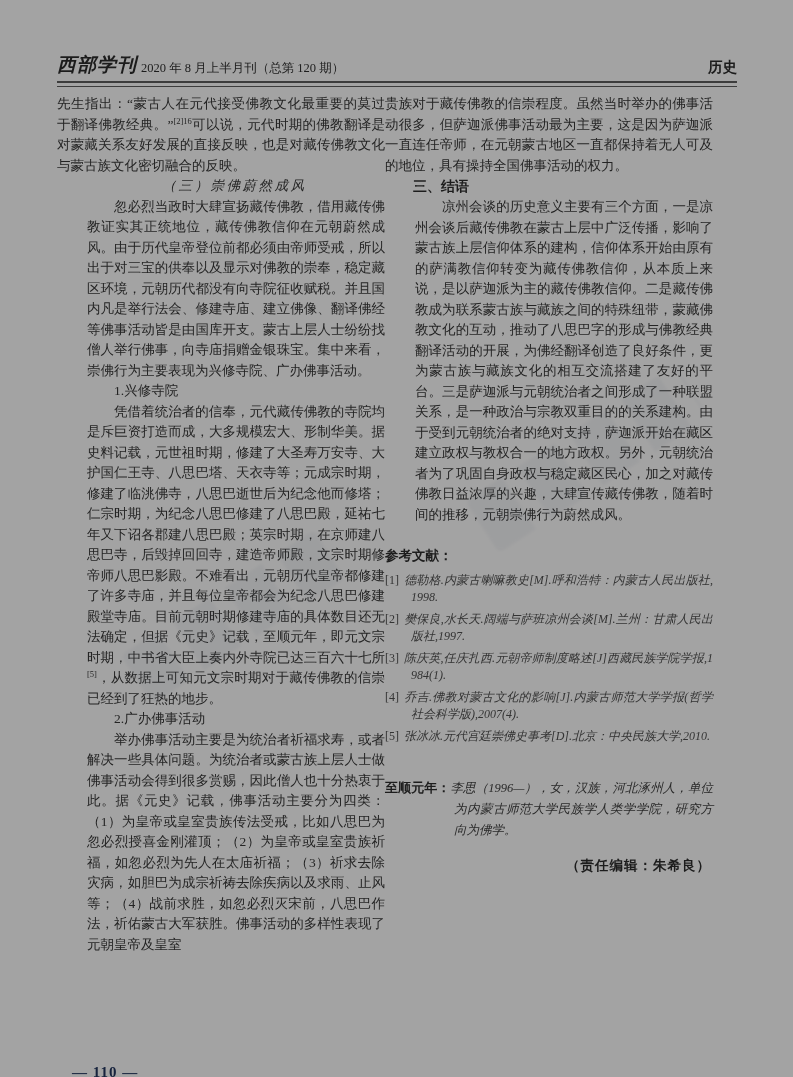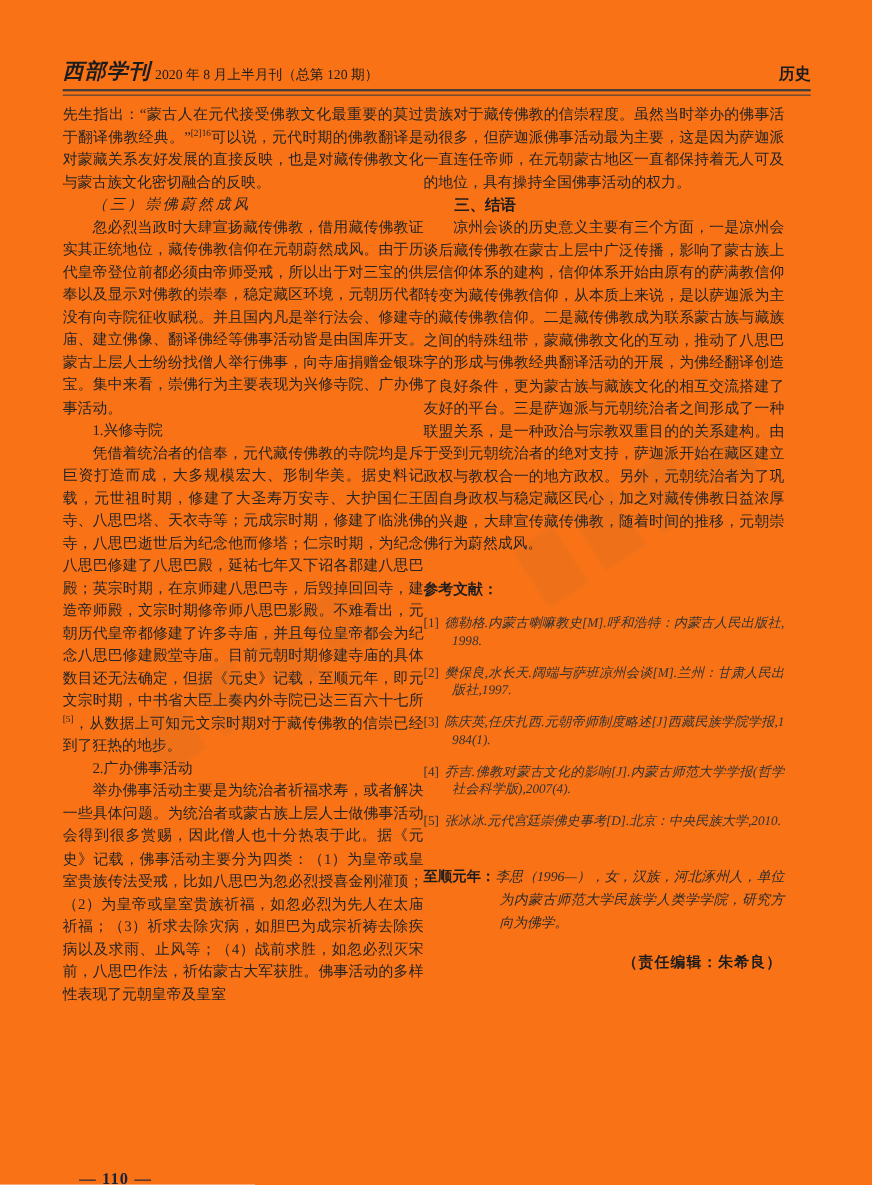--- a/index.html
+++ b/index.html
@@ -1,18 +1,18 @@
 <!DOCTYPE html>
 <html lang="zh"><head>
 <meta charset="utf-8">
 <style>
   html,body{margin:0;padding:0;background:#f4f4f1;}
   .page{
     position:relative; width:793px; height:1077px; margin:0 auto;
-    background:#f97316; overflow:hidden; color:#222;
+    background:#a3a3a3; overflow:hidden; color:#222;
     font-family:"Liberation Serif","DejaVu Serif",serif;
   }
   
   .header{
     position:absolute; top:52px; left:57px; right:56px;
     display:flex; justify-content:space-between; align-items:flex-end;
   }
   .header-left{display:flex; align-items:flex-end; gap:4px;}
   .logo{
     font-size:19px; font-weight:bold; font-style:italic;
@@ -28,40 +28,40 @@
   .columns{
     position:absolute; top:94px; left:57px; width:680px;
     display:flex; 
   }
   .col{width:328px;}
   p{margin:0;}
   .body{
     font-size:13.5px; line-height:20.5px; text-align:justify;
     text-justify:inter-character; word-break:break-all; color:#242424;
   }
-  .indent{text-indent:2em;}
+  .indent{text-indent:2em;margin-left:30px;}
   sup{font-size:8.5px; vertical-align:super; line-height:0;}
   .h-kaiti{
     font-size:13.5px; line-height:20.5px; text-indent:2em;
-    font-style:italic; letter-spacing:2.5px; color:#242424;
+    font-style:italic; letter-spacing:2.5px; color:#242424;text-align:center;
   }
   .h-bold{
     font-size:14px; line-height:21px; text-indent:2em; font-weight:bold;
     font-family:"Liberation Sans","DejaVu Sans",sans-serif; color:#1d1d1d;
   }
   
   .refs-title{
     margin-top:21px; font-size:13.5px; line-height:20px; font-weight:bold;
     font-family:"Liberation Sans","DejaVu Sans",sans-serif; color:#1d1d1d;
   }
   .refs{list-style:none; margin:6px 0 0 0; padding:0;}
   .ref-item{
     font-size:12px; line-height:16.5px; margin-bottom:6px;
     font-style:italic; color:#333; text-align:justify; word-break:break-all;
-    padding-left:26px; text-indent:-26px;margin-top:12px;
+    padding-left:26px; text-indent:-26px;
   }
   .ref-label{font-style:normal; margin-right:5px; color:#333;}
   
   .bio{
     margin-top:32px; font-size:12.5px; line-height:21px; font-style:italic;
     color:#2a2a2a; text-align:justify; word-break:break-all;
     padding-left:69px; text-indent:-69px;
   }
   .bio-label{
     font-style:normal; font-weight:bold; font-size:13px;

